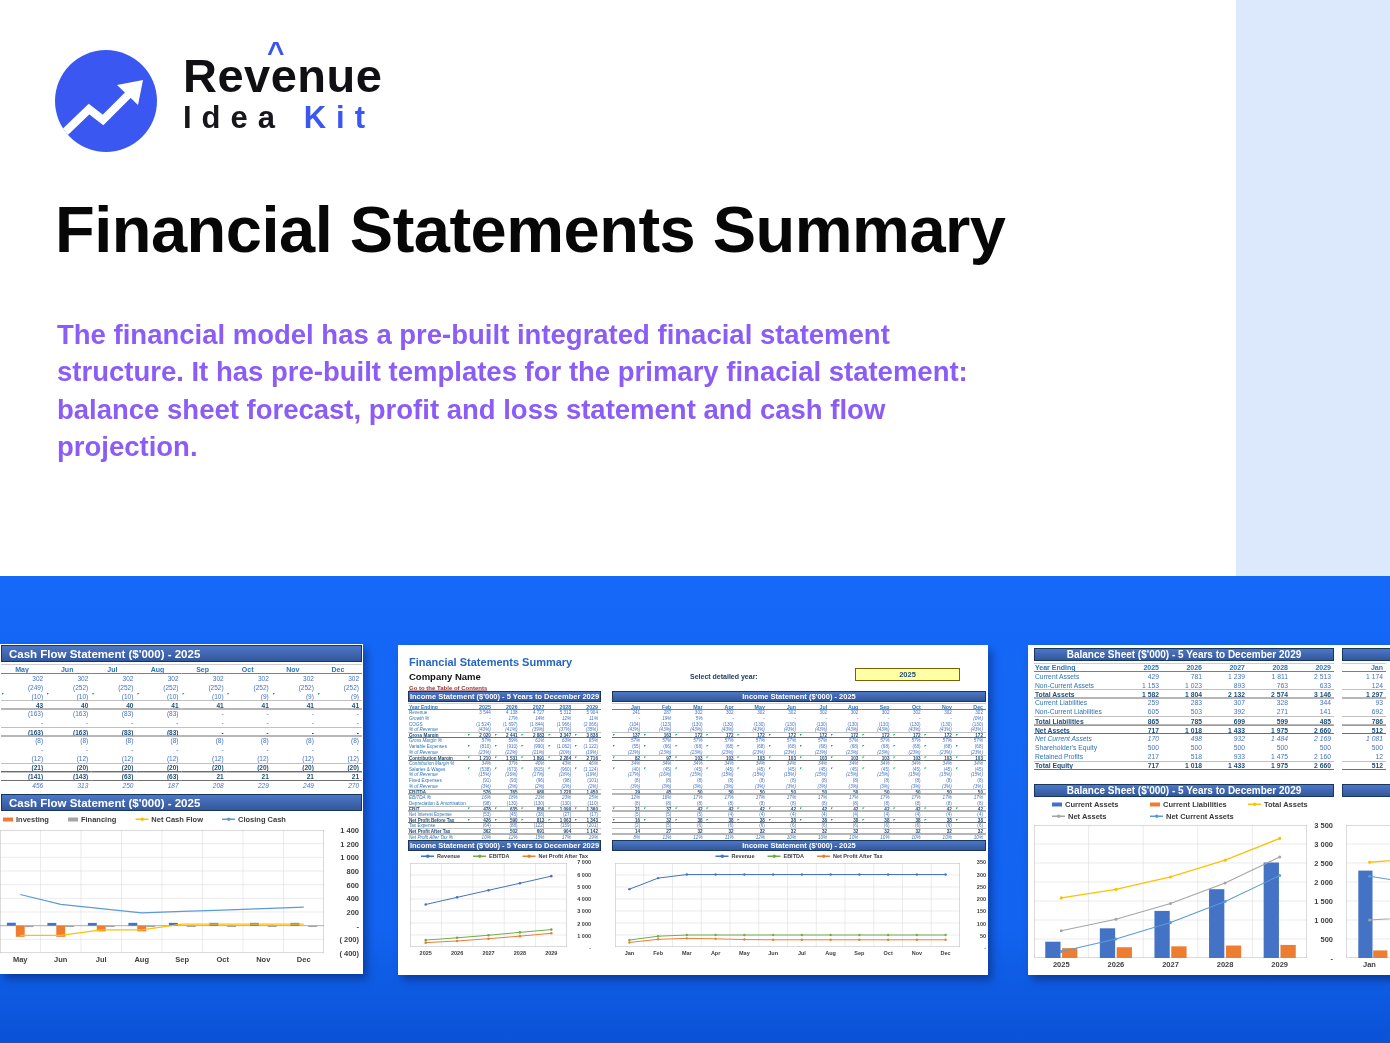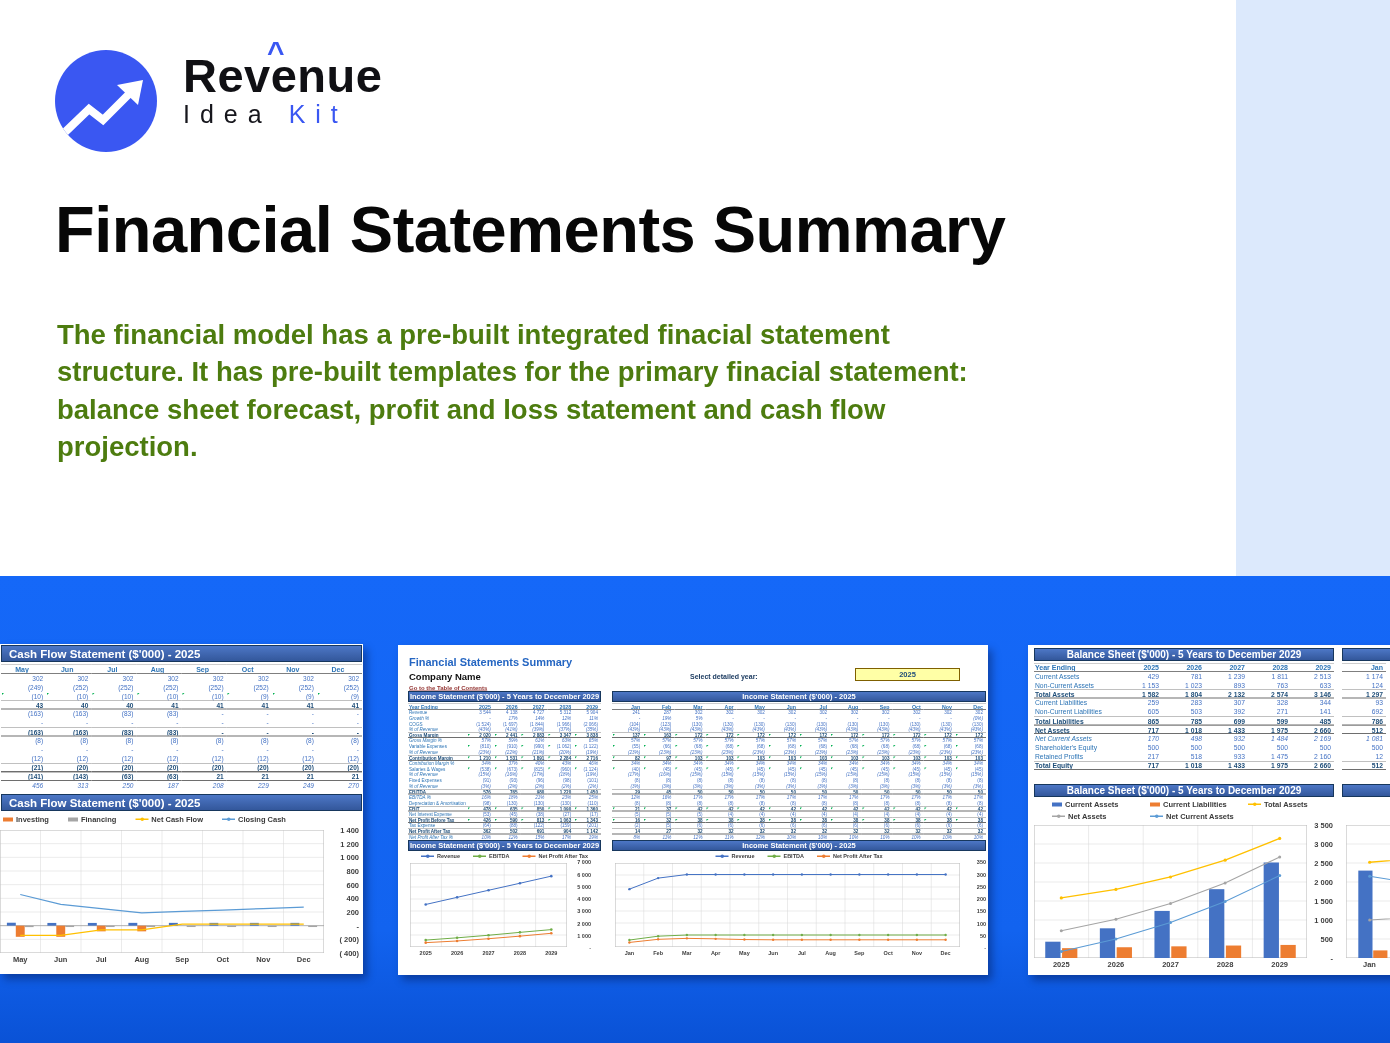--- a/index.html
+++ b/index.html
@@ -6,26 +6,26 @@
   html,body{margin:0;padding:0;width:1390px;height:1043px;overflow:hidden;background:#ffffff;
     font-family:"Liberation Sans",sans-serif;position:relative;}
   .band{position:absolute;left:1236px;top:0;width:154px;height:576px;background:#dce9fc;}
 
   
   .logo{position:absolute;left:55px;top:50px;display:flex;align-items:flex-start;}
   .logo-circle{width:102px;height:102px;}
   .logo-text{margin-left:26px;margin-top:2px;}
   .logo-line1{font-size:47px;font-weight:800;color:#101014;letter-spacing:.5px;position:relative;line-height:1.0;}
   .logo-caret{position:absolute;left:84px;top:-15px;font-size:30px;color:#3a57f2;font-weight:800;}
-  .logo-line2{font-size:25px;font-weight:400;color:#16161c;letter-spacing:10px;margin-top:1px;}
+  .logo-line2{font-size:31px;font-weight:700;color:#16161c;letter-spacing:10px;margin-top:1px;}
   .kit{color:#3a57f2;}
   h1.page-heading{position:absolute;left:55px;top:196px;margin:0;font-size:65px;font-weight:800;
     color:#070707;letter-spacing:-.5px;line-height:1.05;}
   .page-desc{position:absolute;left:57px;top:316px;width:945px;margin:0;font-size:27.5px;font-weight:700;
-    color:#4d7c0f;line-height:1.36;}
+    color:#8b5cf6;line-height:1.36;}
 
   
   .blue-section{position:absolute;left:0;top:576px;width:1390px;height:467px;
     background:linear-gradient(180deg,#1568f8 0%,#1263ef 76%,#0a52d6 100%);}
   .card{position:absolute;background:#ffffff;box-shadow:4px 5px 8px rgba(0,0,30,.35);overflow:hidden;}
   .inner{transform:scale(.5);transform-origin:0 0;position:relative;}
   #card1{left:0;top:68px;width:363px;height:330px;}
   #card1 .inner{width:726px;height:660px;}
   #card2{left:398px;top:69px;width:590px;height:330px;}
   #card2 .inner{width:1180px;height:660px;}

